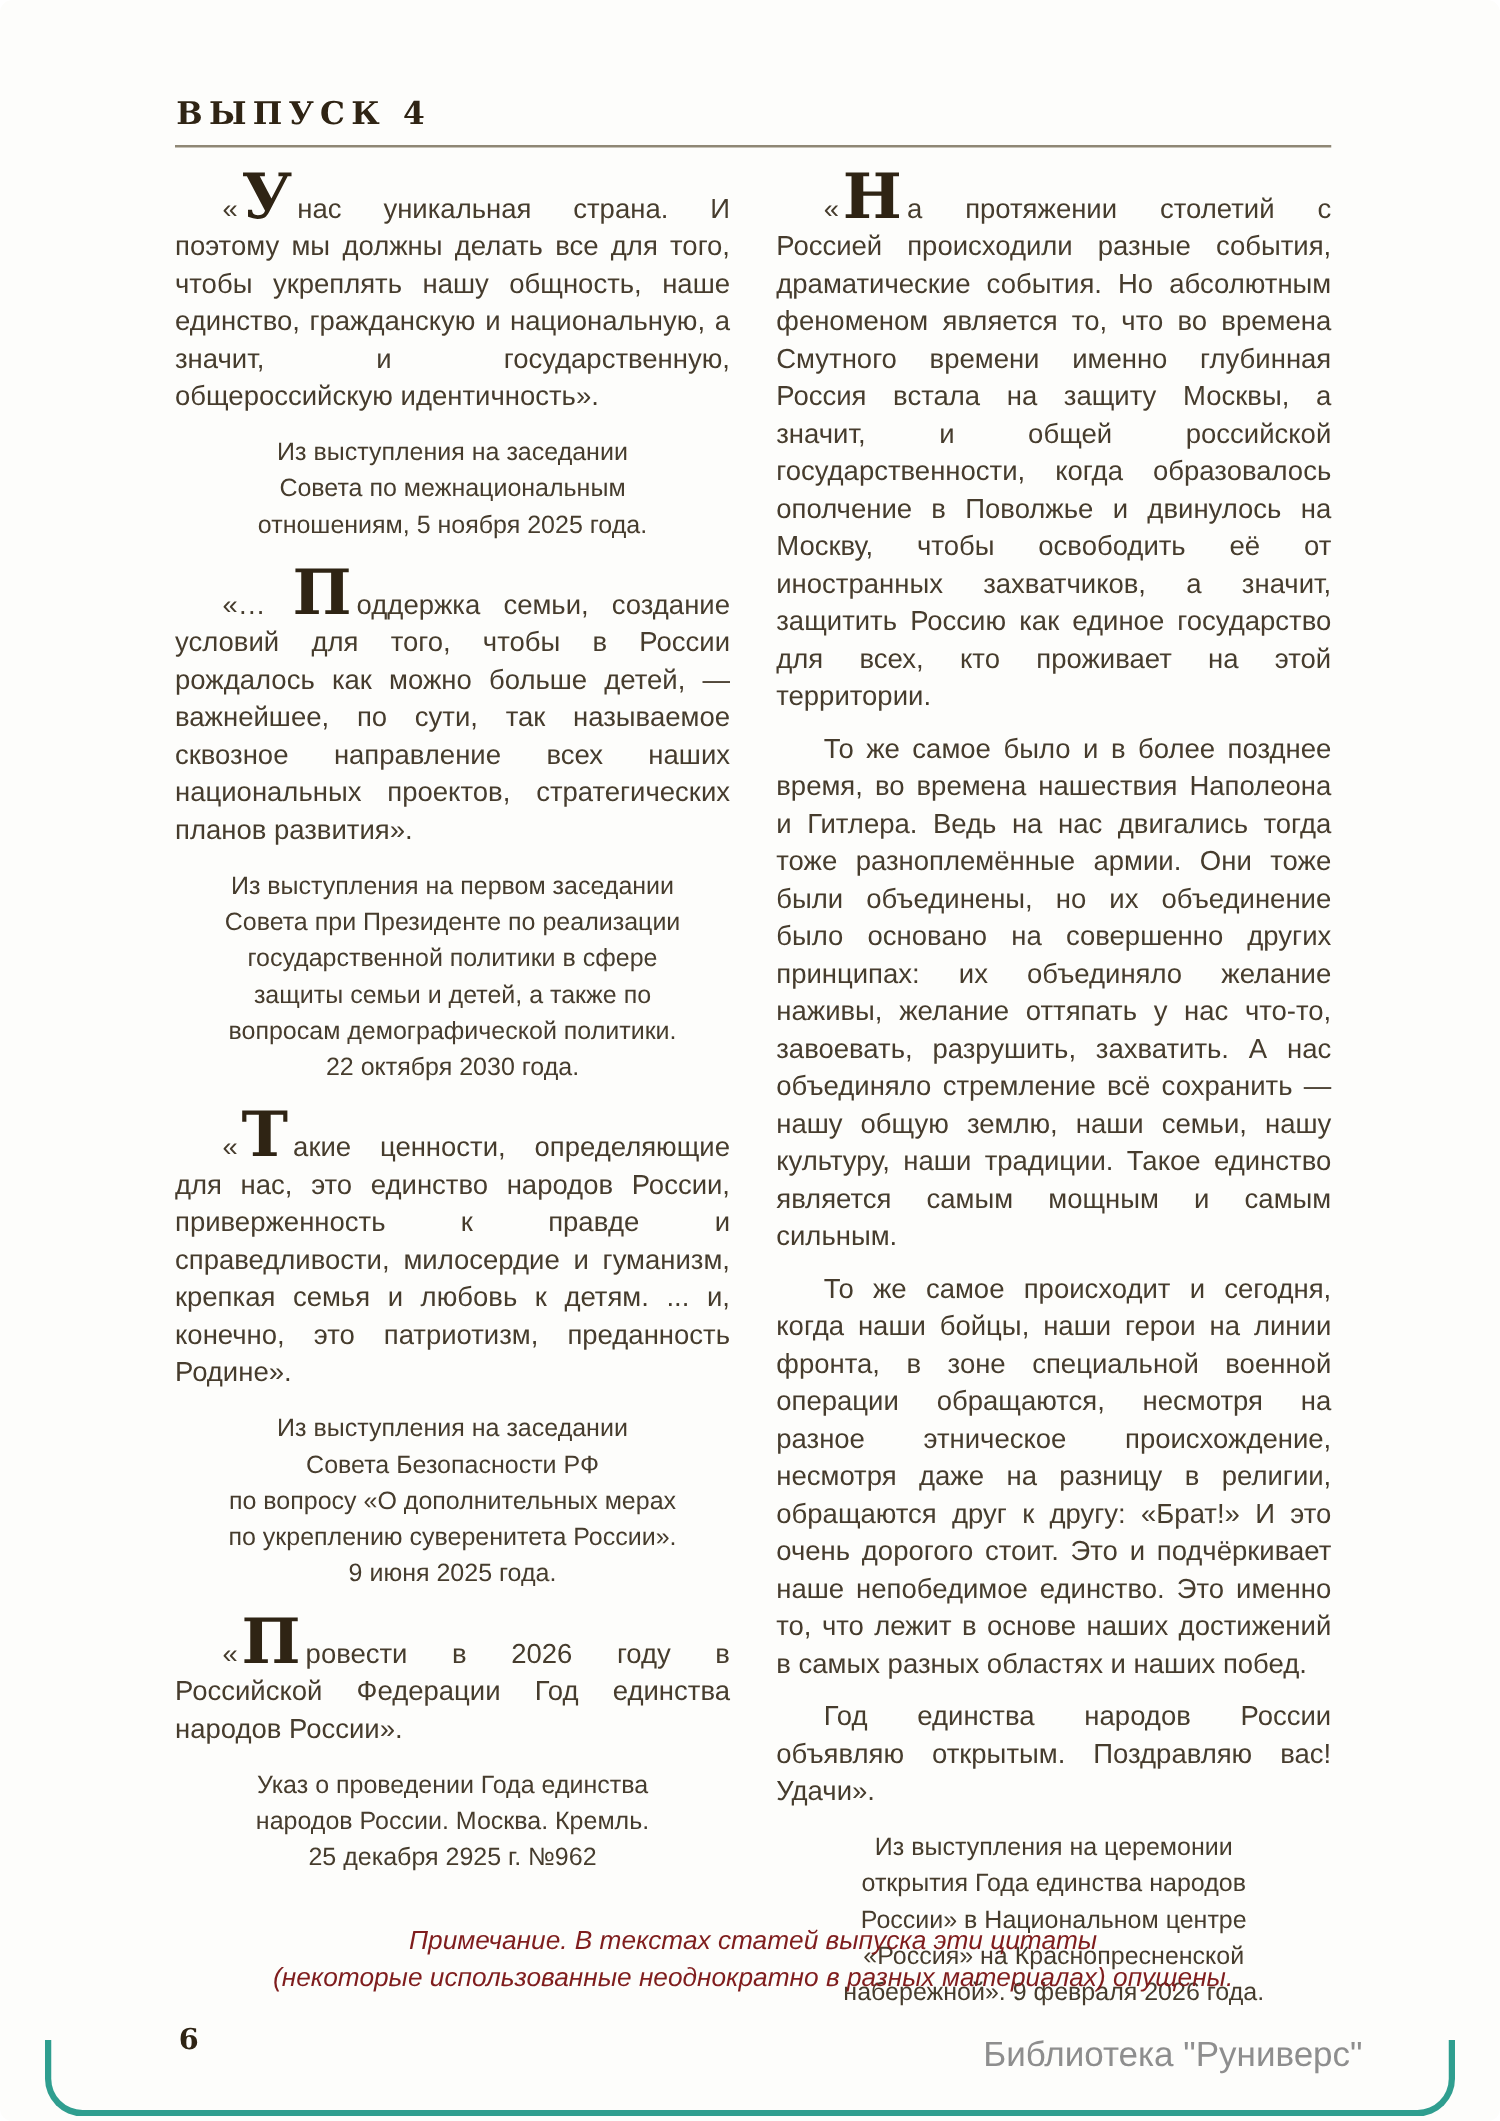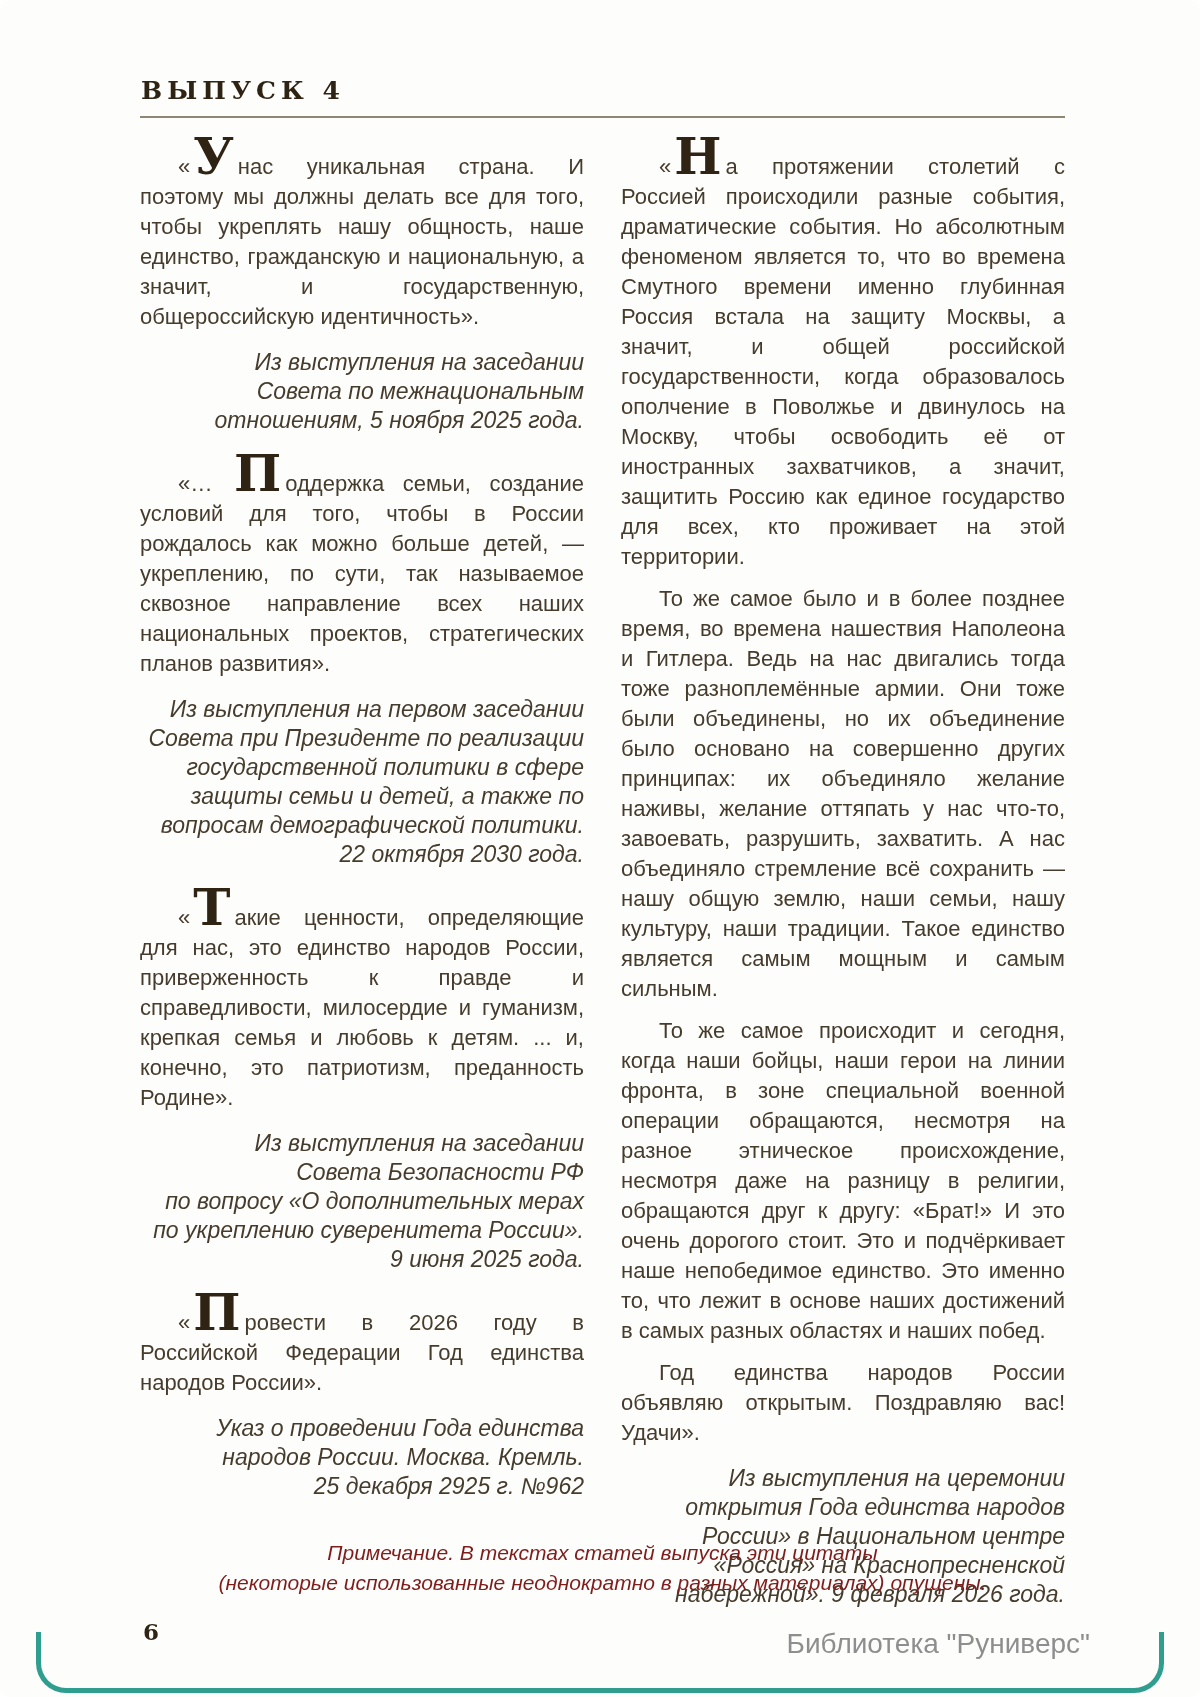--- a/index.html
+++ b/index.html
@@ -55,24 +55,23 @@
   .dropcap {
     font-family: "DejaVu Serif", serif;
     font-weight: bold;
     font-size: 50px;
     line-height: 30px;
     color: #2f2414;
     margin: 0 4px 0 2px;
   }
   .attribution {
     margin: 16px 0 24px 0;
-    font-size: 23px;
+    font-size: 20px;
     line-height: 29px;
-    font-style: italic;
-    text-align: right;
+    text-align: center;
     white-space: pre-line;
     color: #463c2d;
   }
   
   .note {
     position: absolute;
     top: 1538px; left: 140px;
     width: 925px;
     text-align: center;
     font-size: 21px;
@@ -117,21 +116,21 @@
 
   <main class="columns">
 
     <section class="col">
 
       <p class="quote"><span class="qopen">«</span><span class="dropcap">У</span><span>нас уникальная страна. И поэтому мы должны делать все для того, чтобы укреплять нашу общность, наше единство, гражданскую и национальную, а значит, и государственную, общероссийскую идентичность».</span></p>
       <p class="attribution">Из выступления на заседании
 Совета по межнациональным
 отношениям, 5 ноября 2025 года.</p>
 
-      <p class="quote"><span class="qopen">«... </span><span class="dropcap">П</span><span>оддержка семьи, создание условий для того, чтобы в России рождалось как можно больше детей, — укреплению, по сути, так называемое сквозное направление всех наших национальных проектов, стратегических планов развития».</span></p>
+      <p class="quote"><span class="qopen">«... </span><span class="dropcap">П</span><span>оддержка семьи, создание условий для того, чтобы в России рождалось как можно больше детей, — важнейшее, по сути, так называемое сквозное направление всех наших национальных проектов, стратегических планов развития».</span></p>
       <p class="attribution">Из выступления на первом заседании
 Совета при Президенте по реализации
 государственной политики в сфере
 защиты семьи и детей, а также по
 вопросам демографической политики.
 22 октября 2030 года.</p>
 
       <p class="quote"><span class="qopen">«</span><span class="dropcap">Т</span><span>акие ценности, определяющие для нас, это единство народов России, приверженность к правде и справедливости, милосердие и гуманизм, крепкая семья и любовь к детям. ... и, конечно, это патриотизм, преданность Родине».</span></p>
       <p class="attribution">Из выступления на заседании
 Совета Безопасности РФ

